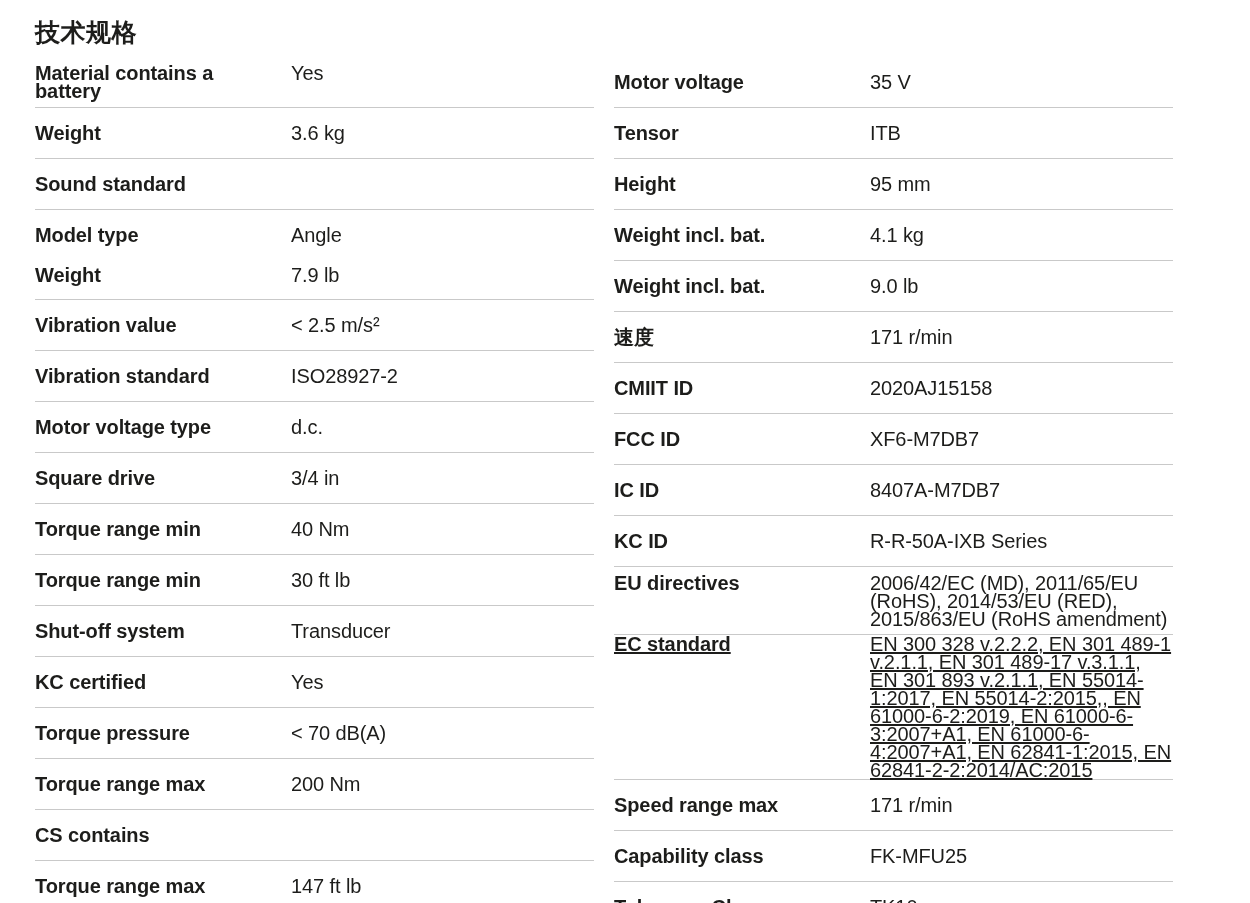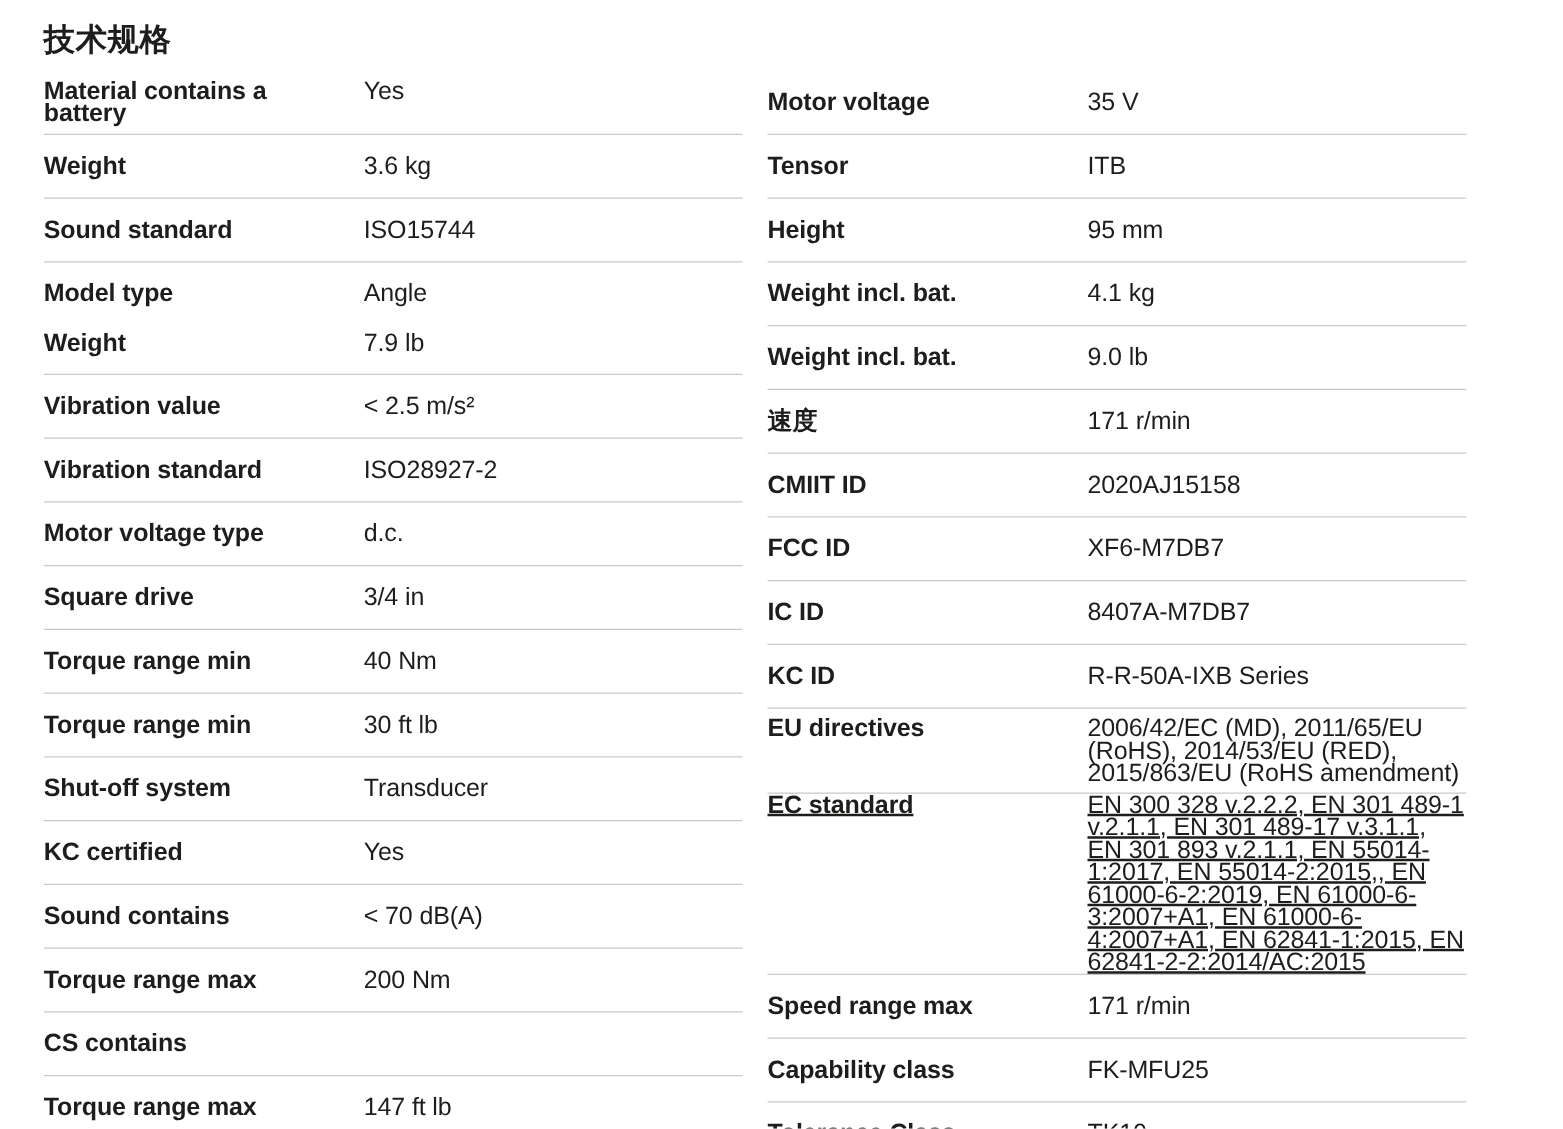--- a/index.html
+++ b/index.html
@@ -75,21 +75,20 @@
         </div>
         <div class="spec-row">
           <div class="spec-pair">
     <div class="spec-label">Weight</div>
     <div class="spec-value">3.6 kg</div>
   </div>
         </div>
         <div class="spec-row">
           <div class="spec-pair">
     <div class="spec-label">Sound standard</div>
-    <div class="spec-value">ISO15744</div>
   </div>
         </div>
         <div class="spec-row row-tall">
           <div class="spec-pair">
     <div class="spec-label">Model type</div>
     <div class="spec-value">Angle</div>
   </div>
           <div class="spec-pair">
     <div class="spec-label">Weight</div>
     <div class="spec-value">7.9 lb</div>
@@ -138,21 +137,21 @@
   </div>
         </div>
         <div class="spec-row">
           <div class="spec-pair">
     <div class="spec-label">KC certified</div>
     <div class="spec-value">Yes</div>
   </div>
         </div>
         <div class="spec-row">
           <div class="spec-pair">
-    <div class="spec-label">Sound contains</div>
+    <div class="spec-label">Torque pressure</div>
     <div class="spec-value">&lt; 70 dB(A)</div>
   </div>
         </div>
         <div class="spec-row">
           <div class="spec-pair">
     <div class="spec-label">Torque range max</div>
     <div class="spec-value">200 Nm</div>
   </div>
         </div>
         <div class="spec-row">

